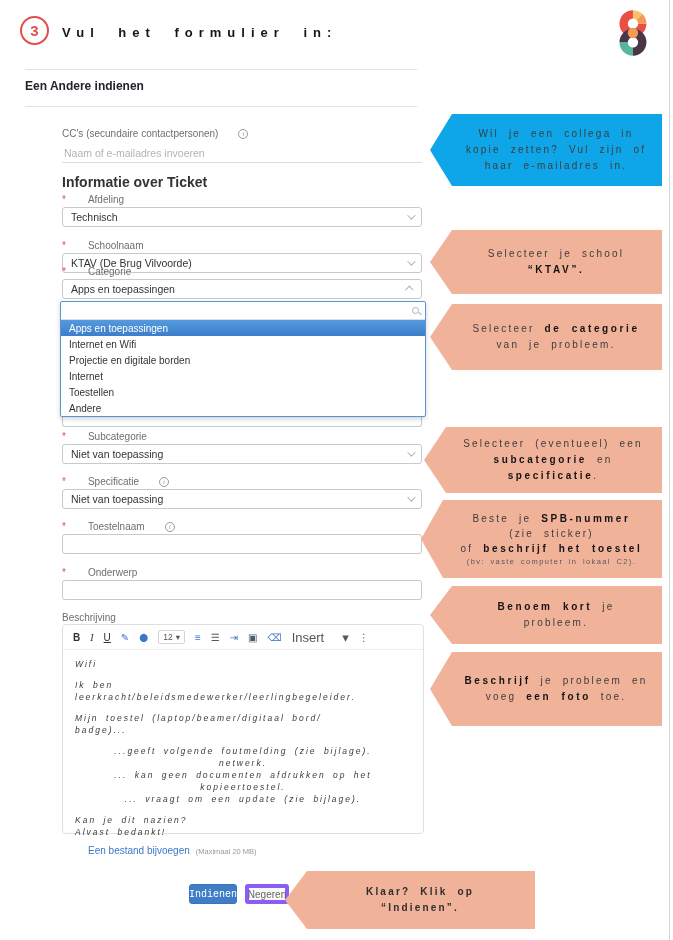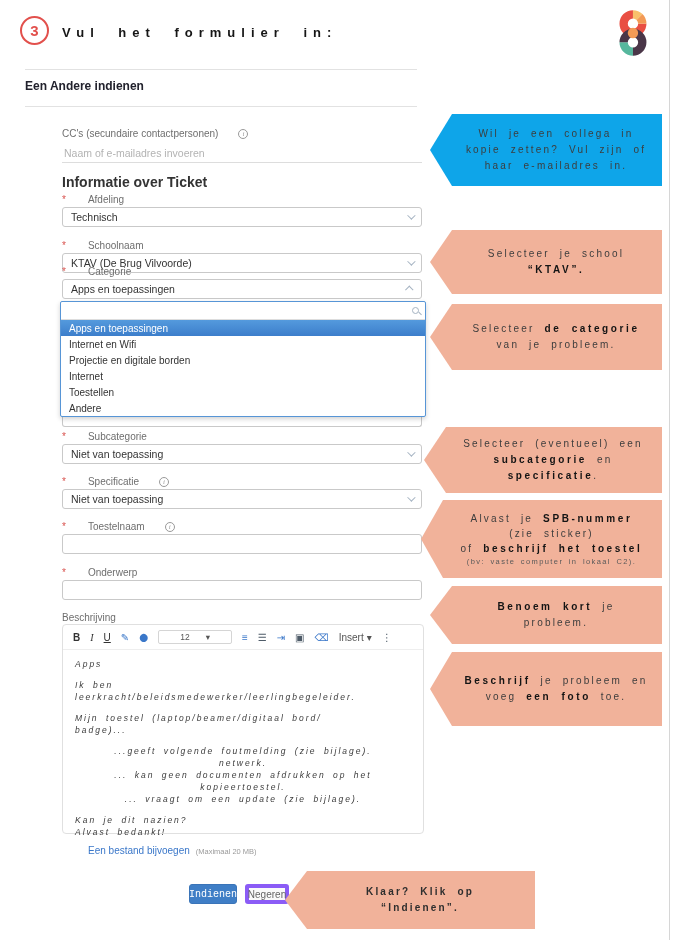--- a/index.html
+++ b/index.html
@@ -51,23 +51,23 @@
 
   
   .editor { position:absolute; left:62px; top:624px; width:362px; height:210px; border:1px solid #e0e0e0; border-radius:4px; }
   .toolbar { height:25px; border-bottom:1px solid #eee; display:flex; align-items:center; gap:10px; padding:0 10px;
     font-size:10px; color:#4e5b68; }
   .tb { display:inline-flex; align-items:center; justify-content:center; cursor:default; }
   .tb.b { font-weight:bold; color:#333; }
   .tb.i { font-style:italic; font-family:"Liberation Serif",serif; color:#333; }
   .tb.u { text-decoration:underline; color:#333; }
   .tb.blue { color:#3a77c9; }
-  .fontsize-box { border:1px solid #d5d5d5; border-radius:2px; padding:1px 21px; font-size:8.5px; color:#555;
-    display:inline-flex; align-items:center; gap:16px; }
-  .insert-btn { font-size:10px; color:#555; display:inline-flex; align-items:center; gap:3px; }
+  .fontsize-box { border:1px solid #d5d5d5; border-radius:2px; padding:1px 4px; font-size:8.5px; color:#555;
+    display:inline-flex; align-items:center; gap:3px; }
+  .insert-btn { font-size:13px; color:#555; display:inline-flex; align-items:center; gap:18px; }
   .editor-body { padding:8px 12px 0 12px; font-size:8.5px; font-style:italic; color:#3c3c3c;
     letter-spacing:2px; word-spacing:3px; line-height:12px; }
   .editor-body p { margin:0; }
   .editor-body p.gap { margin-top:9px; }
   .editor-body p.ctr { text-align:center; }
 
   .attach-row { position:absolute; left:88px; top:845px; display:flex; align-items:baseline; gap:6px; }
   .attach-link { font-size:10px; color:#3a77c9; }
   .attach-hint { font-size:7.5px; color:#9a9a9a; }
 
@@ -219,21 +219,21 @@
       <span class="tb blue">⇥</span>
       <span class="tb">▣</span>
       <span class="tb blue">⌫</span>
       <span class="insert-btn">
         <span>Insert</span>
         <span>▾</span>
       </span>
       <span class="tb">⋮</span>
     </div>
     <div class="editor-body">
-      <p>Apps</p>
+      <p>Wifi</p>
       <p class="gap">Ik ben</p>
       <p>leerkracht/beleidsmedewerker/leerlingbegeleider.</p>
       <p class="gap">Mijn toestel (laptop/beamer/digitaal bord/</p>
       <p>badge)...</p>
       <p class="gap ctr">...geeft volgende foutmelding (zie bijlage).</p>
       <p class="ctr">netwerk.</p>
       <p class="ctr">... kan geen documenten afdrukken op het</p>
       <p class="ctr">kopieertoestel.</p>
       <p class="ctr">... vraagt om een update (zie bijlage).</p>
       <p class="gap">Kan je dit nazien?</p>
@@ -260,21 +260,21 @@
 
   <div class="callout co-salmon co-cat">
     <span><span>Selecteer </span><b>de categorie</b><span> van je probleem.</span></span>
   </div>
 
   <div class="callout co-salmon co-subcat">
     <span><span>Selecteer (eventueel) een </span><b>subcategorie</b><span> en </span><b>specificatie</b><span>.</span></span>
   </div>
 
   <div class="callout co-salmon co-toestel">
-    <span><span>Alvast je </span><b>SPB-nummer</b></span>
+    <span><span>Beste je </span><b>SPB-nummer</b></span>
     <span>(zie sticker)</span>
     <span><span>of </span><b>beschrijf het toestel</b></span>
     <span class="small-line">(bv: vaste computer in lokaal C2).</span>
   </div>
 
   <div class="callout co-salmon co-onderwerp">
     <span><b>Benoem kort</b><span> je probleem.</span></span>
   </div>
 
   <div class="callout co-salmon co-beschrijving">

